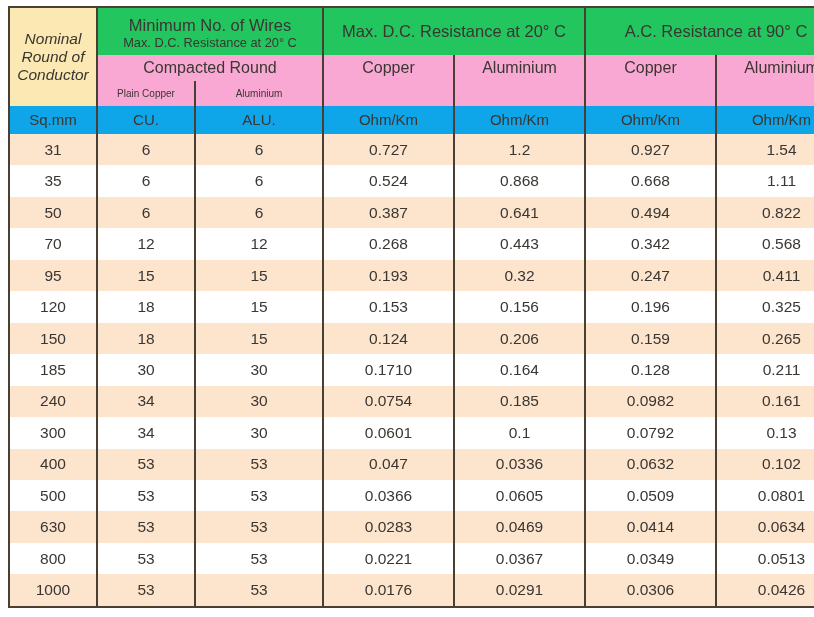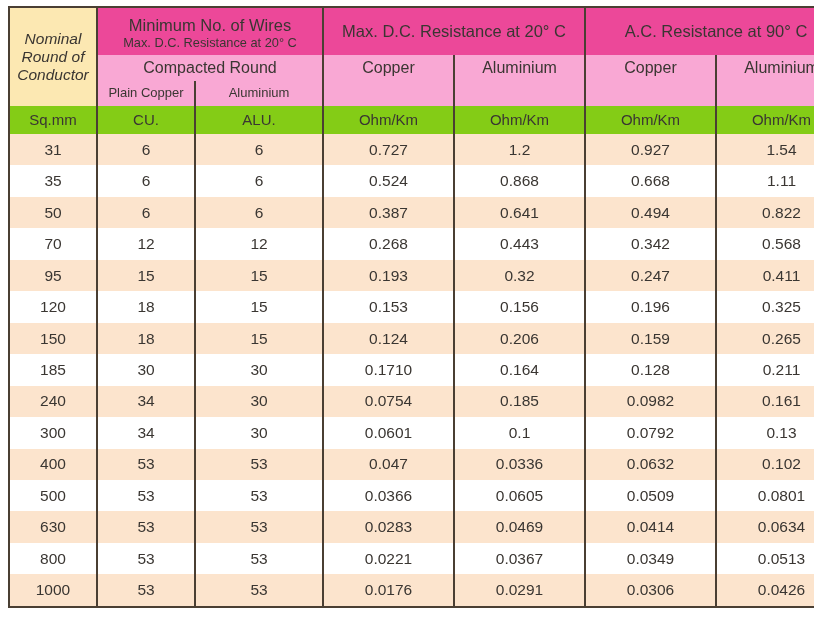--- a/index.html
+++ b/index.html
@@ -35,32 +35,32 @@
   
   col.c0{width:88px;}
   col.c1{width:98px;}
   col.c2{width:128px;}
   col.c3{width:131px;}
   col.c4{width:131px;}
   col.c5{width:131px;}
   col.c6{width:131px;}
 
   
-  .hdr-orange{background:#ec4899;}
+  .hdr-orange{background:#22c55e;}
   .hdr-yellow{background:#f9a8d4;}
-  .hdr-unit{background:#84cc16;}
+  .hdr-unit{background:#0ea5e9;}
 
   .row-odd{background:#fce4cd;}
   .row-even{background:#ffffff;}
   .h-mid{
     font-size:16px;
     height:26px;
   }
   .h-mid2{
-    font-size:13px;
+    font-size:10px;
     height:25px;
   }
   .h-unit{
     font-size:15px;
     height:28px;
   }
   .firstcol-head{
     background:#fce8b2;
     font-size:15.5px;
     line-height:1.42;

